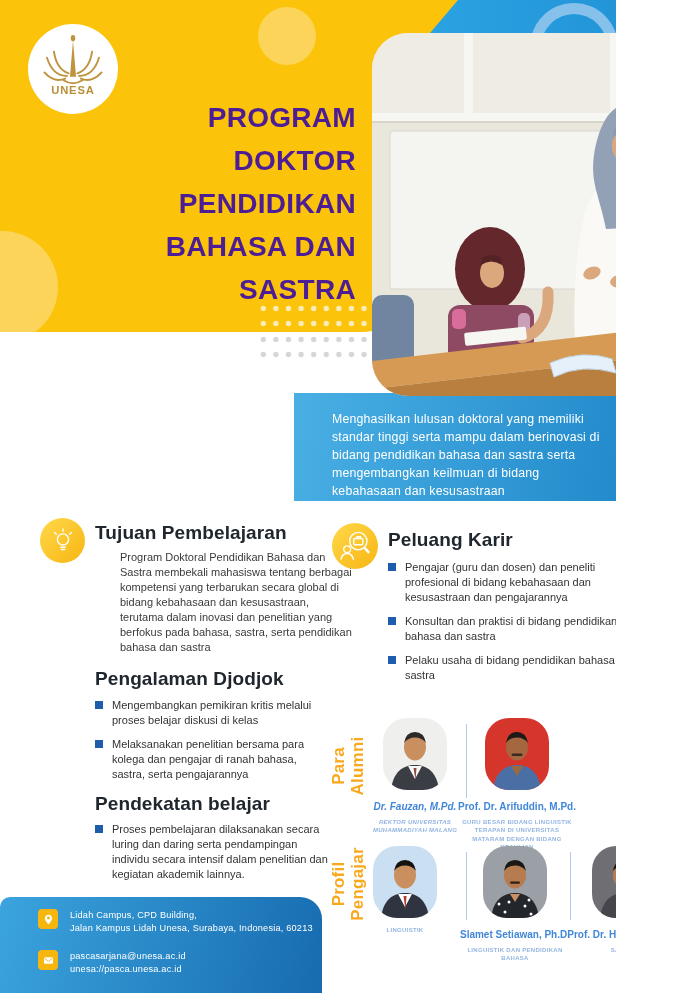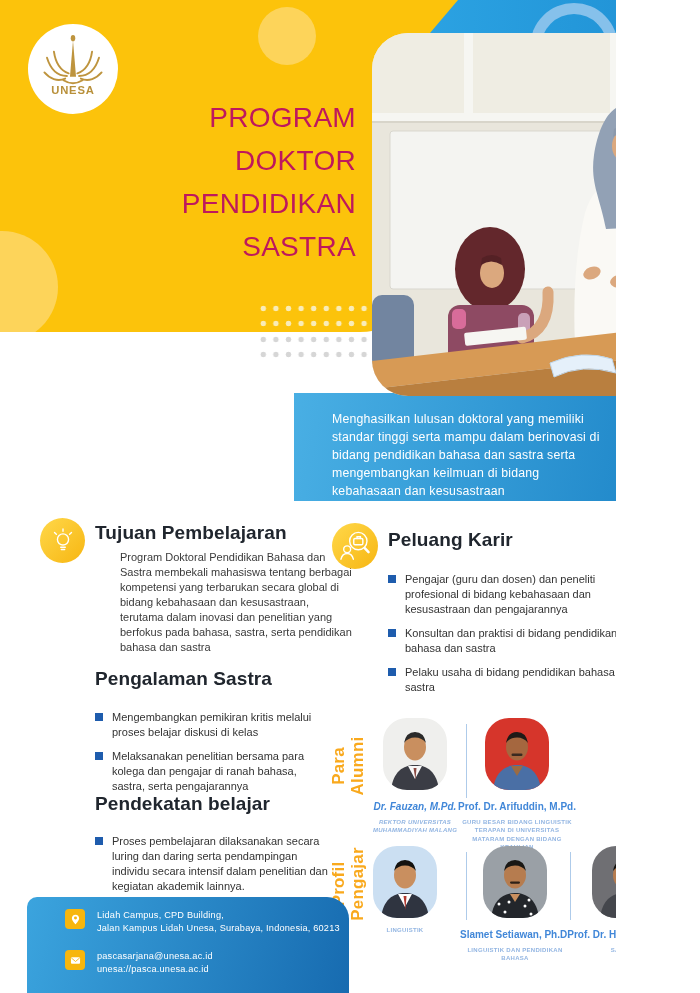--- a/index.html
+++ b/index.html
@@ -40,21 +40,21 @@
     background-size:12.6px 15px;
   }
   
   .logo-circle {
     position:absolute; left:28px; top:24px; width:90px; height:90px; z-index:4;
     background:#fff; border-radius:50%; display:flex; align-items:center; justify-content:center;
   }
   
   .title-block {
     position:absolute; left:146px; top:96px; width:210px; z-index:4;
-    text-align:right; color:#be185d; font-weight:400; font-size:28px; line-height:43px;
+    text-align:right; color:#4c1d95; font-weight:700; font-size:28px; line-height:43px;
     letter-spacing:0.3px;
   }
   
   .photo {
     position:absolute; left:372px; top:33px; width:328px; height:363px; z-index:3;
     border-radius:36px; overflow:hidden;
   }
   
   .berdiri-box {
     position:absolute; left:45px; top:372px; width:250px; height:128px; z-index:3;
@@ -84,21 +84,21 @@
     position:absolute; font-size:19px; font-weight:700; color:#20262E; letter-spacing:0.1px;
   }
   .h-tujuan { left:95px; top:522px; }
   .h-pengalaman { left:95px; top:668px; }
   .h-pendekatan { left:95px; top:793px; }
   .h-peluang { left:388px; top:529px; }
   .body-par {
     position:absolute; left:95px; top:550px; width:232px;
     font-size:11px; line-height:15px; color:#3A3A3A;margin-left:25px;
   }
-  .bullets { position:absolute;margin-top:12px; }
+  .bullets { position:absolute; }
   .bl-pengalaman { left:95px; top:698px; width:234px; }
   .bl-pendekatan { left:95px; top:822px; width:234px; }
   .bl-peluang { left:388px; top:560px; width:256px; }
   .bullet-item { display:flex; margin-bottom:9px; }
   .bullet-sq {
     flex:0 0 8px; width:8px; height:8px; margin-top:3px; margin-right:9px;
     background:#1E5CAD;
   }
   .bullet-text { font-size:11px; line-height:15px; color:#333; }
   
@@ -125,21 +125,20 @@
   }
   .vdivider { position:absolute; width:1px; background:#AECBEA; }
   .dv-a { left:466px; top:724px; height:74px; }
   .dv-p1 { left:466px; top:852px; height:68px; }
   .dv-p2 { left:570px; top:852px; height:68px; }
   
   .footer {
     position:absolute; left:0; top:897px; width:322px; height:96px; z-index:2;
     background:linear-gradient(105deg,#3BA4DE,#176BB0);
     border-radius:10px 22px 0 0;
-    margin-left:27px;
   }
   .footer-row { position:absolute; left:38px; display:flex; }
   .fr-address { top:12px; }
   .fr-contact { top:53px; }
   .footer-icon {
     flex:0 0 20px; width:20px; height:20px; border-radius:4px; background:#F7B60D;
     display:flex; align-items:center; justify-content:center; margin-right:12px;
   }
   .footer-text { font-size:9.2px; line-height:13px; color:#fff; letter-spacing:0.2px; }
   .footer-text a { color:#fff; text-decoration:none; }
@@ -173,20 +172,21 @@
       <polygon points="45,12 41.5,54 48.5,54" fill="#BE943E"></polygon>
       <ellipse cx="45" cy="9.5" rx="2.6" ry="3.6" fill="#BE943E"></ellipse>
       <text x="45" y="74" text-anchor="middle" font-size="13" font-weight="bold" font-family="Liberation Sans, sans-serif" fill="#B8903A" letter-spacing="1">UNESA</text>
     </svg>
   </div>
 
   <div class="title-block">
     <div>PROGRAM</div>
     <div>DOKTOR</div>
     <div>PENDIDIKAN</div>
+    <div>BAHASA DAN</div>
     <div>SASTRA</div>
   </div>
 
   <div class="photo">
     <svg width="328" height="363" viewBox="0 0 328 363">
       <rect width="328" height="363" fill="#E9E6DC"></rect>
       <rect x="0" y="0" width="328" height="84" fill="#EFEDE3"></rect>
       <rect x="0" y="80" width="328" height="9" fill="#F6F6F2"></rect>
       <rect x="92" y="0" width="9" height="84" fill="#F6F6F2"></rect>
       <rect x="238" y="0" width="9" height="84" fill="#F6F6F2"></rect>
@@ -232,21 +232,21 @@
           <path d="M19.8,33 h4.4"></path>
         <path d="M22,6.5 v3"></path>
           <path d="M11,11 l2.4,2.4"></path>
           <path d="M33,11 l-2.4,2.4"></path>
       </g>
     </svg>
   </div>
   <div class="section-heading h-tujuan">Tujuan Pembelajaran</div>
   <div class="body-par">Program Doktoral Pendidikan Bahasa dan Sastra membekali mahasiswa tentang berbagai kompetensi yang terbarukan secara global di bidang kebahasaan dan kesusastraan, terutama dalam inovasi dan penelitian yang berfokus pada bahasa, sastra, serta pendidikan bahasa dan sastra</div>
 
-  <div class="section-heading h-pengalaman">Pengalaman Sastra</div>
+  <div class="section-heading h-pengalaman">Pengalaman Djodjok</div>
   <div class="bullets bl-pengalaman">
     <div class="bullet-item">
       <span class="bullet-sq"></span>
       <span class="bullet-text">Mengembangkan pemikiran kritis melalui proses belajar diskusi di kelas</span>
     </div>
     <div class="bullet-item">
       <span class="bullet-sq"></span>
       <span class="bullet-text">Melaksanakan penelitian bersama para kolega dan pengajar di ranah bahasa, sastra, serta pengajarannya</span>
     </div>
   </div>

